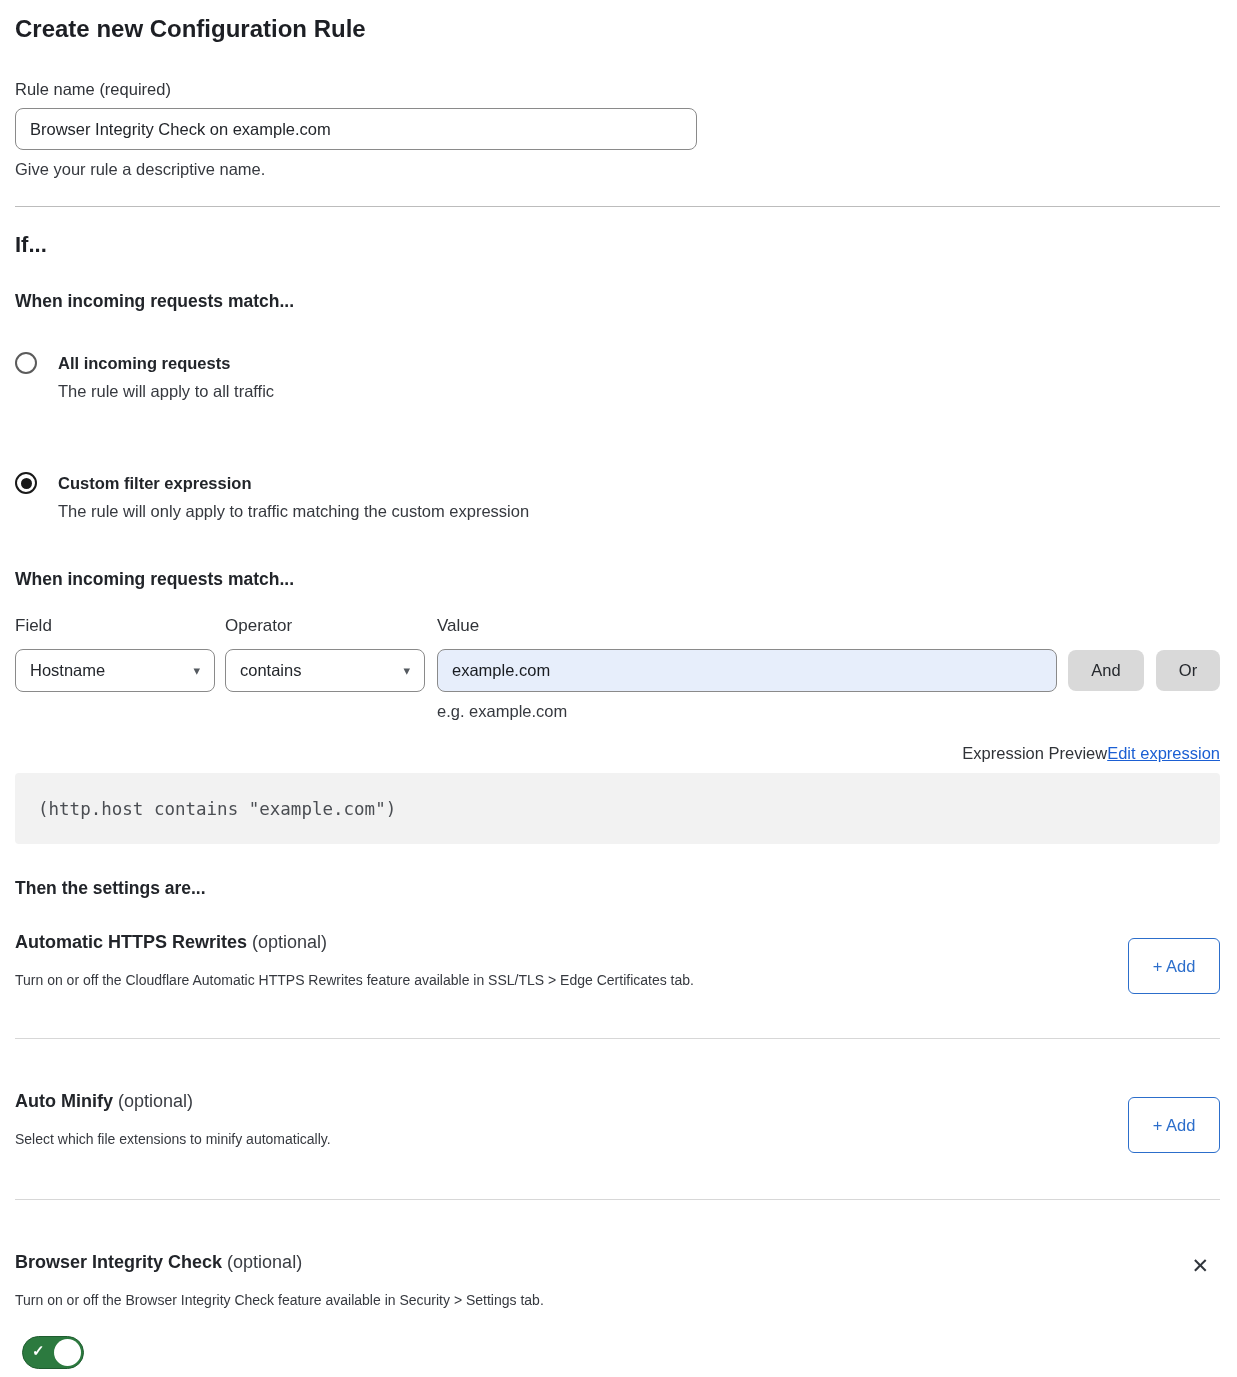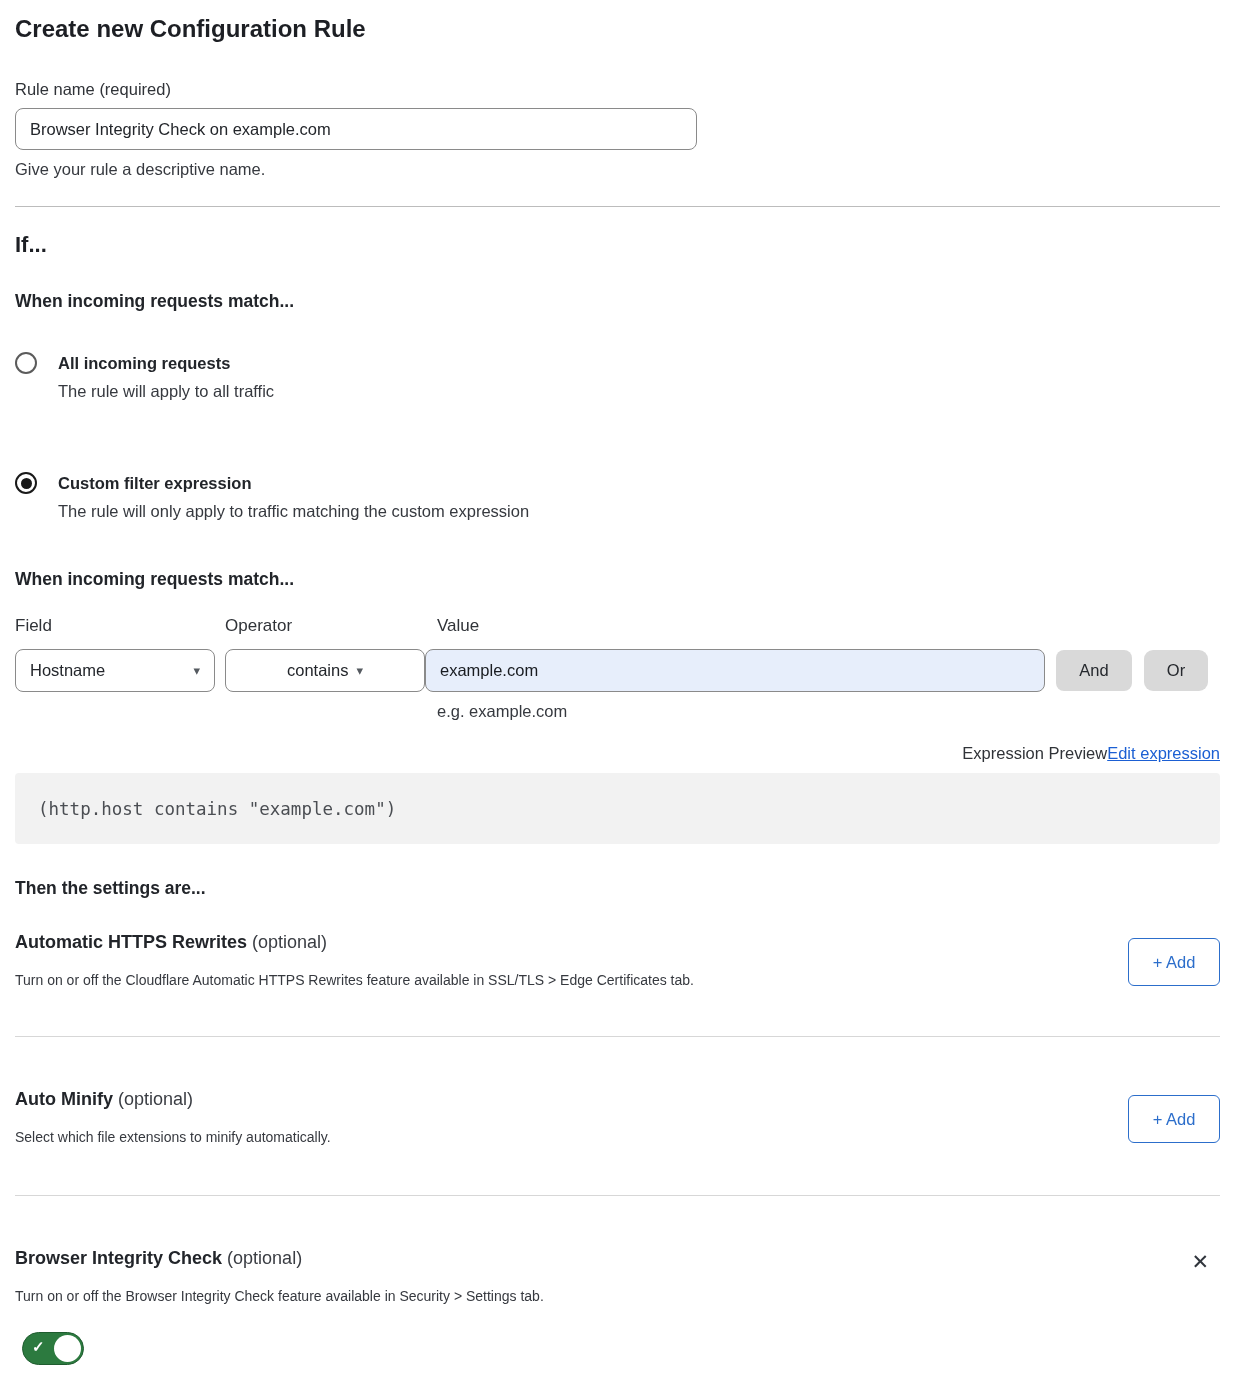--- a/index.html
+++ b/index.html
@@ -48,57 +48,57 @@
   .builder-labels { margin-top: 24px; display: flex; font-size: 17px; color: #303338; line-height: 22px; }
   .builder-labels .lbl-field { width: 210px; }
   .builder-labels .lbl-operator { width: 212px; }
   .builder-row { margin-top: 12px; display: flex; align-items: flex-start; }
   .select-box {
     height: 43px; border: 1px solid #8a8a8a; border-radius: 8px; background: #fff;
     display: flex; align-items: center; justify-content: space-between;
     padding: 0 14px; font-size: 16.5px; color: #23262b; cursor: pointer;
   }
   .select-field { width: 200px; margin-right: 10px; }
-  .select-operator { width: 200px; margin-right: 0; justify-content: center; }
+  .select-operator { width: 200px; margin-right: 12px; }
   .caret { color: #555a60; font-size: 13px; margin-left: 8px; }
   .value-input {
     width: 620px; height: 43px; margin-right: 11px;
     border: 1px solid #8a8a8a; border-radius: 8px;
     background: #e7eefb; padding: 0 14px;
     font-family: "Liberation Sans", sans-serif;
     font-size: 16.5px; color: #191c21; outline: none; display: block;
   }
   .andor-btn {
     height: 41px; border: none; border-radius: 8px; background: #d9d9d9;
     font-family: "Liberation Sans", sans-serif;
     font-size: 16.5px; color: #26292e; cursor: pointer; margin-top: 1px;
   }
   .btn-and { width: 76px; margin-right: 12px; }
-  .btn-or { width: 64px; border-radius: 9px; }
+  .btn-or { width: 64px; }
   .value-hint { margin-top: 8px; margin-left: 422px; font-size: 16.5px; color: #36393f; line-height: 22px; }
 
   .preview-header { margin-top: 20px; width: 1205px; display: flex; justify-content: flex-end; align-items: baseline; }
   .preview-label { font-size: 16.5px; color: #303338; line-height: 22px; }
   .edit-link { font-size: 16.5px; color: #1b5fd3; text-decoration: underline; cursor: pointer; line-height: 22px; }
   .code-block {
     margin-top: 9px; width: 1205px; height: 71px; background: #f2f2f2; border-radius: 4px;
     display: flex; align-items: center; padding-left: 23px;
     font-family: "DejaVu Sans Mono", monospace; font-size: 17.5px; color: #4b4e53;
   }
 
   .settings-heading { margin-top: 32px; font-size: 17.5px; font-weight: bold; color: #22252a; line-height: 24px; }
   .setting-block { width: 1205px; display: flex; justify-content: space-between; align-items: flex-start; gap: 8px; }
   .setting-1 { margin-top: 30px; }
   .setting-2 { margin-top: 50px; }
   .setting-3 { margin-top: 50px; }
   .setting-title { font-size: 18px; line-height: 24px; color: #3a3d43; }
   .setting-title b { font-weight: bold; color: #22252a; }
   .setting-desc { margin-top: 14px; font-size: 14px; color: #36393f; line-height: 24px; }
   .add-btn {
-    margin-top: 8px; width: 92px; height: 48px;
+    margin-top: 8px; width: 92px; height: 56px;
     background: #ffffff; border: 1px solid #2c6ecb; border-radius: 6px;
     font-family: "Liberation Sans", sans-serif;
     font-size: 16.5px; color: #2c6ecb; cursor: pointer; flex: 0 0 auto;
   }
   .close-icon {
     font-size: 21px; color: #30353c; cursor: pointer; line-height: 24px;
     margin-top: 4px; margin-right: 11px; font-weight: normal;
   }
   .divider-s1 { margin-top: 44px; }
   .divider-s2 { margin-top: 46px; }

